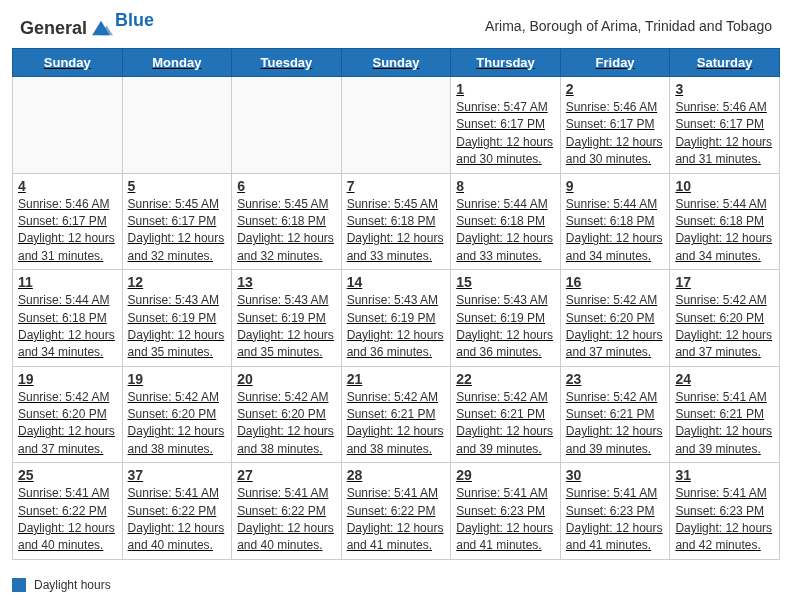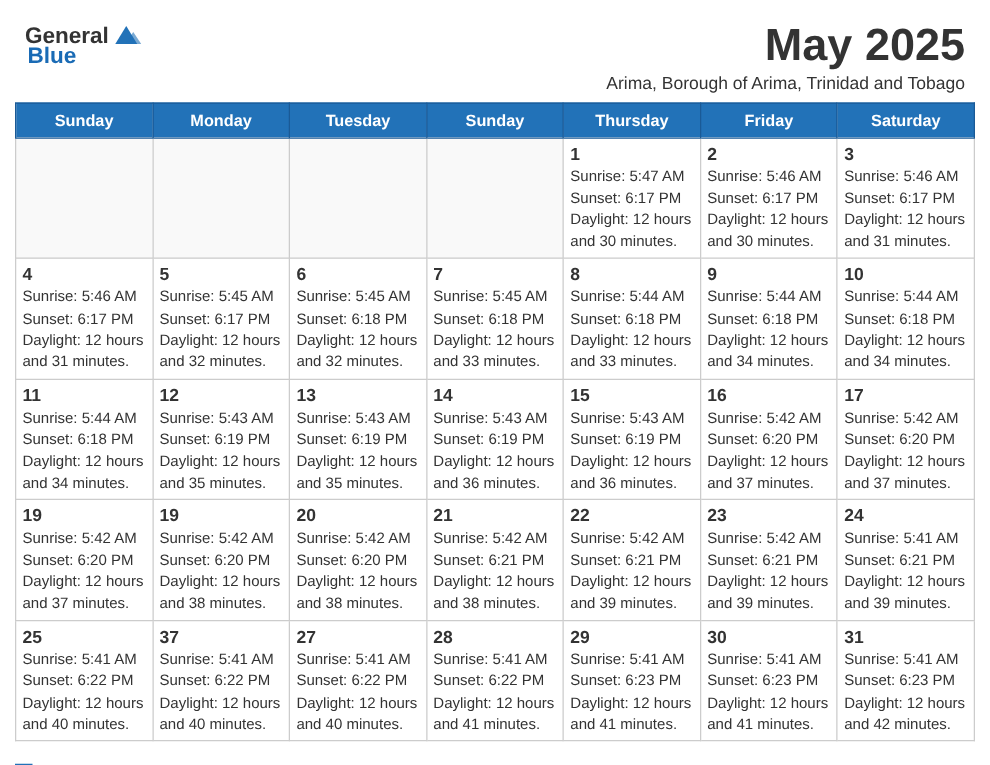--- a/index.html
+++ b/index.html
@@ -48,20 +48,21 @@
       color: #333;
       margin-top: 2px;
     }
     .calendar-container {
       padding: 4px 12px 12px 12px;
     }
     table {
       width: 100%;
       border-collapse: collapse;
       table-layout: fixed;
+      text-decoration: underline;
     }
     .day-header {
       background-color: #2272b8;
       color: #fff;
       text-align: center;
       padding: 6px 4px;
       font-size: 13px;
       font-weight: bold;
       border: 1px solid #1a5a96;
     }
@@ -102,33 +103,32 @@
     .legend-text {
       font-size: 12px;
       color: #333;
     }
   </style>
 </head>
 <body>
 
 <div class="header">
   <div class="logo">
-    <div style="display:flex;flex-direction:column;align-items:flex-start;">
+    <div style="display:flex;flex-direction:row;align-items:flex-start;">
       <div style="display:flex;align-items:center;">
         <span class="logo-text-general">General</span>
         <svg class="logo-icon" viewBox="0 0 30 30">
           <polygon points="4,24 15,6 26,24" fill="#2272b8"></polygon>
           <polygon points="14,24 22,12 30,24" fill="#2272b8" opacity="0.6"></polygon>
         </svg>
       </div>
       <span class="logo-text-blue" style="margin-top:-6px;margin-left:2px;">Blue</span>
     </div>
   </div>
   <div class="title-section">
-    <div class="month-title">May 2025</div>
     <div class="subtitle">Arima, Borough of Arima, Trinidad and Tobago</div>
   </div>
 </div>
 
 <div class="calendar-container">
   <table>
     <thead>
       <tr id="header-row">
           <th class="day-header">Sunday</th>
           <th class="day-header">Monday</th>

